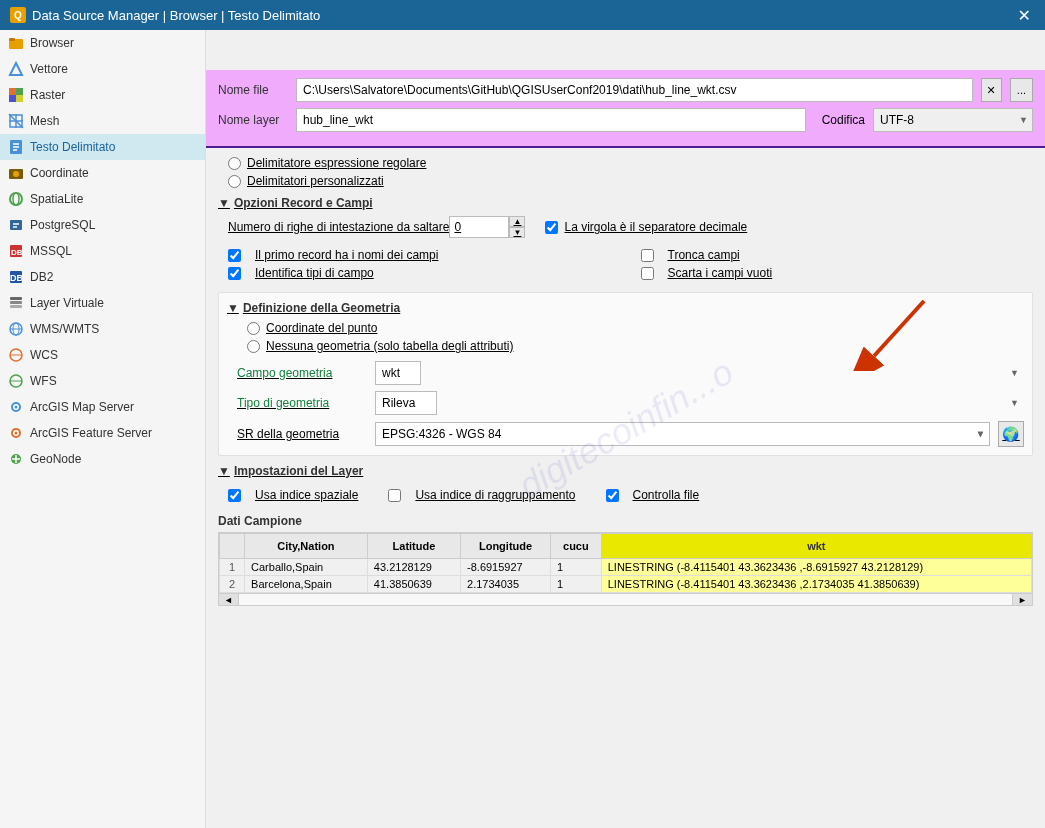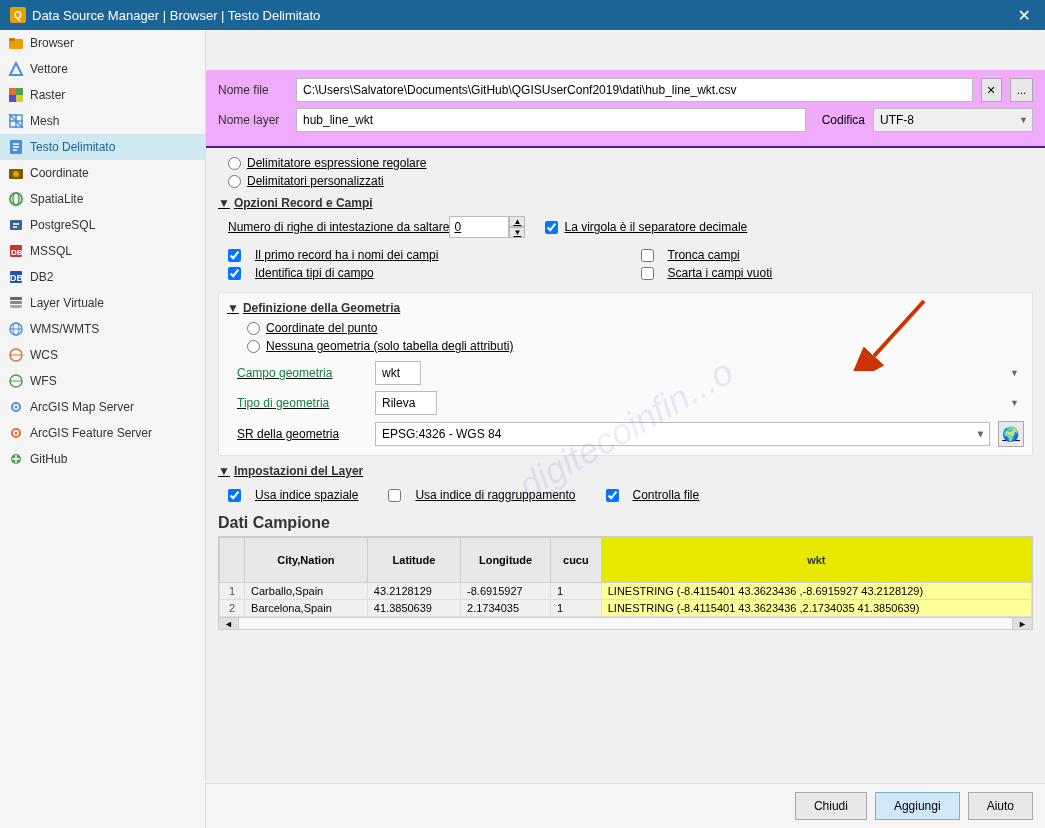--- a/index.html
+++ b/index.html
@@ -186,27 +186,27 @@
       display: flex;
       align-items: center;
       justify-content: center;
       font-size: 14px;
     }
 
     .layer-settings { padding: 4px 0; }
     .layer-opts-row { display: flex; align-items: center; gap: 30px; font-size: 12px; }
 
     .sample-section { margin-top: 6px; }
-    .sample-label { font-weight: bold; font-size: 16px; margin-bottom: 4px; color: #333; }
+    .sample-label { font-weight: bold; font-size: 12px; margin-bottom: 4px; color: #333; }
     .sample-table-wrap { overflow-x: auto; border: 1px solid #ccc; max-height: 120px; overflow-y: auto; }
     .sample-table { border-collapse: collapse; width: 100%; font-size: 11px; }
     .sample-table th {
       background: #e8e8e8;
       border: 1px solid #ccc;
-      padding: 16px 6px;
+      padding: 6px 6px;
       text-align: center;
       white-space: nowrap;
     }
     .sample-table th.highlighted { background: #e8e800; color: #333; }
     .sample-table td {
       border: 1px solid #ddd;
       padding: 2px 6px;
       white-space: nowrap;
     }
     .sample-table td.highlighted { background: #ffff99; }
@@ -408,21 +408,21 @@
       </svg>
       <span>ArcGIS Feature Server</span>
     </div>
 
     <div class="sidebar-item">
       <svg class="sidebar-icon" viewBox="0 0 16 16">
         <circle cx="8" cy="8" r="5" fill="#50a050"></circle>
         <line x1="4" y1="8" x2="12" y2="8" stroke="white" stroke-width="1.5"></line>
         <line x1="8" y1="4" x2="8" y2="12" stroke="white" stroke-width="1.5"></line>
       </svg>
-      <span>GitHub</span>
+      <span>GeoNode</span>
     </div>
   </div>
 
   <div class="content-wrapper">
     <div class="watermark">digitecoinfin...o</div>
 
     <div class="top-fields">
       <div class="field-row">
         <span class="field-label">Nome file</span>
         <input class="field-input" type="text" value="C:\Users\Salvatore\Documents\GitHub\QGISUserConf2019\dati\hub_line_wkt.csv" style="">
@@ -616,19 +616,14 @@
           <div style="height:12px; background:#f0f0f0; border-top:1px solid #ccc; display:flex;">
             <div style="width:20px; flex-shrink:0; background:#e0e0e0; border-right:1px solid #ccc; display:flex; align-items:center; justify-content:center; font-size:9px;">◄</div>
             <div style="flex:1; background:#f8f8f8;"></div>
             <div style="width:20px; flex-shrink:0; background:#e0e0e0; border-left:1px solid #ccc; display:flex; align-items:center; justify-content:center; font-size:9px;">►</div>
           </div>
         </div>
       </div>
 
     </div>
 
-    <div class="bottom-buttons">
-      <button class="action-btn">Chiudi</button>
-      <button class="action-btn primary">Aggiungi</button>
-      <button class="action-btn">Aiuto</button>
-    </div>
   </div>
 </div>
 
 </body></html>

